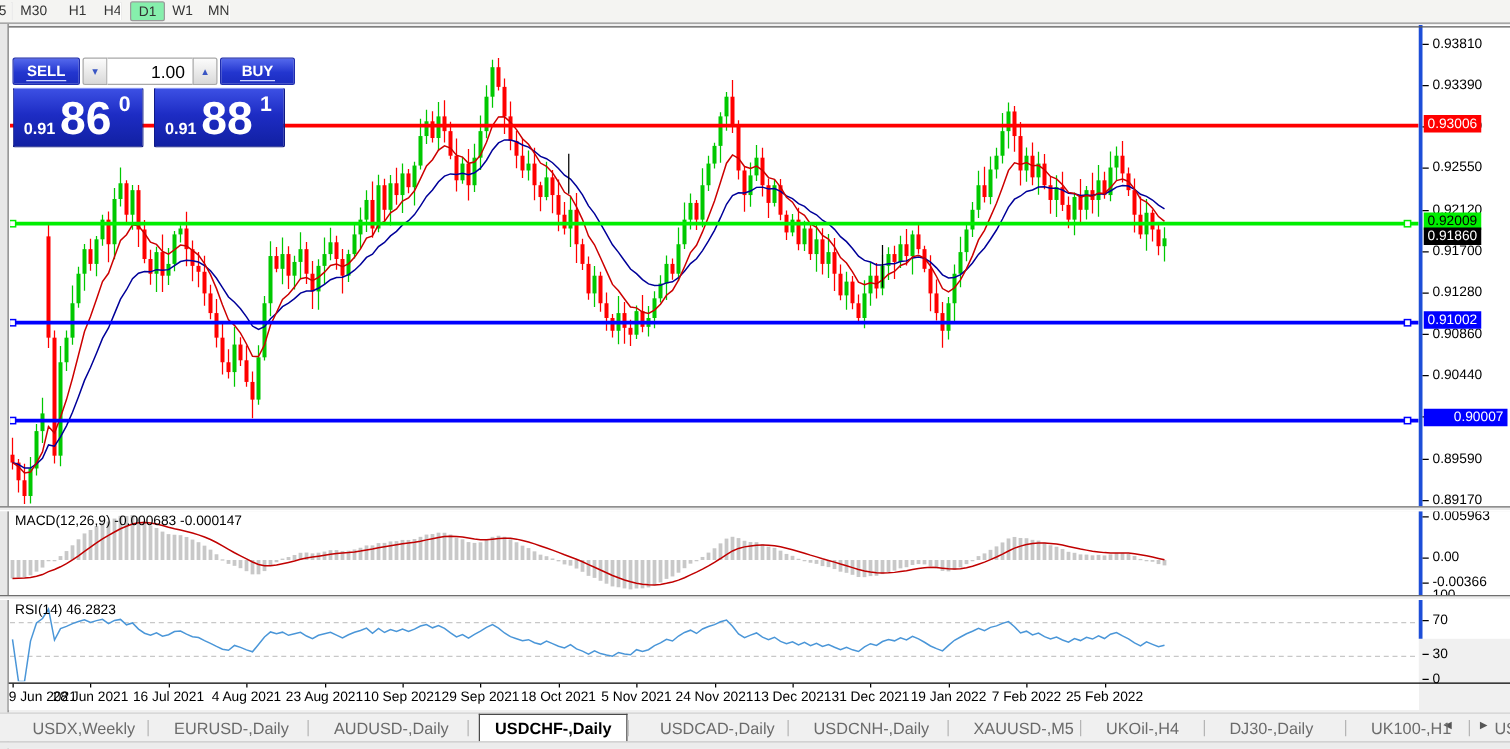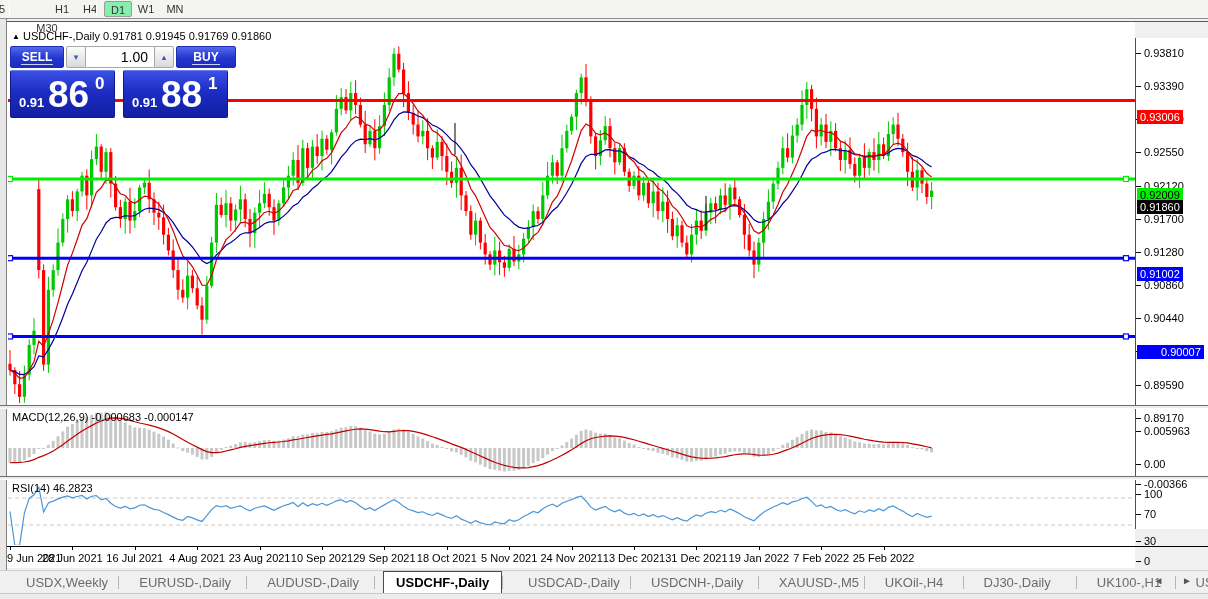--- a/index.html
+++ b/index.html
@@ -14,22 +14,22 @@
   .tf-btn { position:absolute; top:1px; height:16px; line-height:16px; padding:0 7px;
             font-size:11px; color:#333; text-align:center; cursor:default; }
   .tf-btn.active { background:#86efac; border:1px solid #9a9a9a; border-radius:2px; }
   .tf-sep { position:absolute; top:2px; width:1px; height:14px; background:#b9b9b9;
             border-right:1px solid #ffffff; }
 
   
   #win-left   { left:0; top:19px; width:7px; height:580px; background:#e8e8e8;
                 border-right:1px solid #7f7f7f; z-index:5; }
   #chart-bg   { left:7px; top:22px; width:1128px; height:546px; background:#ffffff; z-index:1; }
-  #axis-col   { left:1135px; top:38px; width:73px; height:491px; background:#ffffff;
-                border-left:1px solid #1d4ed8; z-index:12; }
+  #axis-col   { left:1135px; top:20px; width:73px; height:491px; background:#ffffff;
+                border-left:3px solid #1d4ed8; z-index:12; }
   #top-border { left:7px; top:21px; width:1201px; height:1px; background:#5a5a5a; z-index:13; }
 
   #chart-svg  { left:0; top:0; width:1208px; height:599px; z-index:8; }
 
   .panel-header { z-index:20; font-size:11px; color:#000; white-space:nowrap; }
   .tri { font-size:8px; vertical-align:1px; }
 
   
   #trade { left:10px; top:46px; width:218px; height:72px; z-index:25; }
   .tw-row1 { position:absolute; left:0; top:0; width:218px; height:22px; }
@@ -88,21 +88,21 @@
 </style>
 </head>
 <body>
 
 <div id="stage">
 
   <div id="toolbar" class="abs">
     <div class="tf-btn" style="left:-8px">5</div>
     <div class="tf-sep" style="left:9px"></div>
     <div id="tf-buttons">
-        <div class="tf-btn" style="left: 30px; width: 34px; padding: 0px; margin-top: 19px;">M30</div>
+        <div class="tf-btn" style="left: 10px; width: 34px; padding: 0px;">M30</div>
         <div class="tf-btn" style="left: 48px; width: 28px; padding: 0px;">H1</div>
         <div class="tf-btn" style="left: 76px; width: 28px; padding: 0px;">H4</div>
         <div class="tf-btn active" style="left: 104px; width: 28px; padding: 0px;">D1</div>
         <div class="tf-btn" style="left: 132px; width: 28px; padding: 0px;">W1</div>
         <div class="tf-btn" style="left: 160px; width: 30px; padding: 0px;">MN</div>
       </div>
     <div class="tf-sep" style="left:96px"></div>
     <div class="tf-sep" style="left:183px"></div>
   </div>
 
@@ -720,25 +720,20 @@
         <rect x="930.0999999999999" y="448" width="3" height="4.32503586356961" fill="#c8c8c8"></rect>
         <polyline points="10,462.7685128205117 14.8,462.59676887427753 19.6,462.43494163841297 24.4,462.0067134455982 29.2,461.06519219712044 34,459.66196976621654 38.8,457.33379216944917 43.6,455.5903567309581 48.4,453.44541417424557 53.199999999999996,450.9272381294858 58,447.99021217404106 62.8,444.67871706614693 67.6,441.0920690317385 72.4,437.6696871647791 77.2,434.33160909684796 82,431.0752261427593 86.8,428.30093489945807 91.6,425.6113839049613 96.39999999999999,423.0251369728913 101.2,420.9797938804386 106,419.22067677805 110.8,418.15334124567755 115.6,417.9095072694381 120.39999999999999,418.39615671683543 125.19999999999999,419.18760718416013 130,420.40702371996895 134.8,421.78727595900176 139.6,422.9897976930314 144.4,424.02170088244196 149.2,425.1333707407777 154,426.4395715540352 158.79999999999998,427.9015536148016 163.6,429.62535926998953 168.4,431.6420711340132 173.2,433.9955414331896 178,436.6902384249081 182.79999999999998,439.5719691971725 187.6,442.19087355961557 192.4,444.6628246762543 197.2,447.11570469783857 202,449.5896197135328 206.79999999999998,451.56224551738836 211.6,452.62161052976427 216.4,452.6170089929179 221.2,452.050487513777 226,451.01926751013593 230.79999999999998,449.938974226349 235.6,448.7560343767743 240.39999999999998,447.4538105991584 245.2,446.3679384023393 250,445.63787112140307 254.79999999999998,444.943999460314 259.6,444.2097823729064 264.4,443.3910338174641 269.2,442.7234201434993 274,442.3482513396519 278.8,441.99391574476414 283.59999999999997,441.50761646988013 288.4,440.84593088127184 293.2,439.94802330151253 298,439.22454216840043 302.8,438.2782872386414 307.59999999999997,437.48577084351007 312.4,436.615788472919 317.2,435.8751760460302 322,435.0870952300599 326.8,434.46410559708636 331.59999999999997,433.81308708954964 336.4,432.9450347314805 341.2,431.88780370812987 346,430.9548365637 350.8,429.9924986488118 355.59999999999997,429.2362058883796 360.4,428.9130776751313 365.2,429.1434973176213 370,429.60107618799327 374.8,430.413995907279 379.59999999999997,431.19890419408705 384.4,431.7240669795345 389.2,431.7857429868188 394,431.32470866897677 398.8,430.77550965878527 403.59999999999997,430.50502694985755 408.4,430.68489878954074 413.2,431.310043677123 418,432.3525098458012 422.8,433.57551099015103 427.59999999999997,435.07544656412927 432.4,436.80615912587314 437.2,438.4390189778497 442,440.10629776826653 446.8,441.90302498745433 451.59999999999997,443.8246966325868 456.4,445.56503898464604 461.2,447.41629536821046 466,449.41864045029047 470.79999999999995,451.67341360018503 475.59999999999997,453.800275462561 480.4,455.9704510517409 485.2,458.16880848768585 490,460.36164701387804 494.79999999999995,462.24834255819377 499.59999999999997,463.94473916212553 504.4,465.45864079247764 509.2,466.5262625458496 514,467.3578014979839 518.8,467.8738788712296 523.6,467.942595349546 528.4,467.54889514306143 533.1999999999999,466.66415817597476 538,465.5641315972676 542.8,464.080870457916 547.6,462.17690192613134 552.4,459.92604665106654 557.1999999999999,457.69927381537116 562,455.2719703180968 566.8,452.634633038908 571.6,449.83378404315175 576.4,446.8071664338413 581.1999999999999,443.6231349666458 586,440.78325569970207 590.8,438.72329625614117 595.6,437.5029122481952 600.4,436.7193719205424 605.1999999999999,436.11686513749623 610,435.9346948003517 614.8,436.21258906851074 619.6,436.63158421239 624.4,437.4088933580961 629.1999999999999,438.55373514606543 634,439.7752191684578 638.8,441.22106162454304 643.6,442.6053563453602 648.4,444.12127371660955 653.1999999999999,445.51609902088114 658,446.98917526660455 662.8,448.3300091874983 667.6,449.71192931079406 672.4,451.2382711173122 677.1999999999999,452.6436397733322 682,454.08394327778814 686.8,455.58973774392956 691.6,456.81873905679106 696.4,457.63016889066773 701.1999999999999,458.23062297117525 706,458.44016879185534 710.8,458.263549611692 715.6,457.90166984189915 720.4,457.2605178275826 725.1999999999999,456.56319831755724 730,455.6526974721313 734.8,454.7718307115773 739.6,454.1175656105582 744.4,453.8472913655731 749.1999999999999,453.995821682818 754,454.5449556140433 758.8,455.05327668558164 763.6,455.2273659673881 768.4,454.9713525446357 773.1999999999999,454.23941231259545 778,453.05603354031626 782.8,451.4186059467411 787.6,449.6810055961269 792.4,447.7196757737915 797.1999999999999,445.59747188972744 802,443.26955370473655 806.8,440.768227273125 811.6,438.52742508728716 816.4,436.89922049181934 821.1999999999999,435.6326701927745 826,434.8823941232492 830.8,434.4008372983818 835.6,434.3389617543223 840.4,434.7074782968297 845.1999999999999,435.2414988052207 850,436.03989588368523 854.8,437.12236937943015 859.6,438.14706545060665 864.4,439.2195238765548 869.1999999999999,440.1084257894289 874,440.94230955784525 878.8,441.53679588818216 883.6,442.0977636385584 888.4,442.3735684683959 893.1999999999999,442.3626330527567 898,442.344953281564 902.8,442.48755472673287 907.6,442.9573127451983 912.4,443.79627944853354 917.1999999999999,444.6372460942368 922,445.59373844981076 926.8,446.7286761788011 931.5999999999999,447.8479481157548" fill="none" stroke="#c00000" stroke-width="1.2"></polyline>
       </g>
       <g clip-path="url(#clipRsi)">
         <line x1="8" y1="498" x2="1135" y2="498" stroke="#c8c8c8" stroke-width="1" stroke-dasharray="4 3"></line>
         <line x1="8" y1="525" x2="1135" y2="525" stroke="#c8c8c8" stroke-width="1" stroke-dasharray="4 3"></line>
         <polyline points="10,511.5 14.8,545.25 19.6,545.25 24.4,512.8745411641323 29.2,498.39926210783443 34,494.81229548308085 38.8,487.22773650527336 43.6,512.0194193754016 48.4,502.86900415989544 53.199999999999996,501.1019181007056 58,498.86262829244066 62.8,497.1457764883419 67.6,495.82657794511607 72.4,497.90719847706197 77.2,496.49111478606557 82,495.42154775390753 86.8,498.9765445613512 91.6,496.34738891458824 96.39999999999999,495.52279602347994 101.2,499.85774554907977 106,498.3470733606252 110.8,503.28777828015205 115.6,506.5780446081036 120.39999999999999,508.1446644746239 125.19999999999999,506.31679523475214 130,508.88596654557557 134.8,507.81758555308903 139.6,505.2747842973598 144.4,504.78239003250707 149.2,507.3386831969441 154,509.3174967953138 158.79999999999998,510.0164994465008 163.6,512.5299020406484 168.4,514.665868440092 173.2,517.1364029961821 178,519.3863356491304 182.79999999999998,520.2482578171895 187.6,516.3675948053482 192.4,517.9042327464263 197.2,519.9012513145037 202,521.4337492284033 206.79999999999998,515.5539654266333 211.6,509.64119333015503 216.4,505.5540072812706 221.2,506.9843799089912 226,505.7315092212178 230.79999999999998,508.2369456742368 235.6,506.9674943625955 240.39999999999998,505.79953483123063 245.2,508.81583774771536 250,510.85492702382624 254.79999999999998,508.2036655966196 259.6,507.03782384672155 264.4,505.87817559616366 269.2,508.1210463229365 274,510.2671866696958 278.8,507.84298306779397 283.59999999999997,505.79597888990895 288.4,504.33534384402566 293.2,502.48557863007494 298,506.67655697831725 302.8,502.6838968923608 307.59999999999997,505.99893872588297 312.4,503.6526683141977 317.2,505.2430928631197 322,503.3133828931675 326.8,505.23801859728894 331.59999999999997,503.2569775585393 336.4,500.81578756284966 341.2,499.68536173946836 346,502.2570223490279 350.8,500.46991412122543 355.59999999999997,502.7457748032261 360.4,506.29892549370675 365.2,509.5159097525658 370,507.7042307128932 374.8,510.46877339082477 379.59999999999997,507.4694512608382 384.4,504.8862059978621 389.2,501.94974275884425 394,499.7520062700411 398.8,502.5369647676135 403.59999999999997,506.38034304524996 408.4,509.2846370727588 413.2,510.94106682208627 418,512.5623431732021 422.8,511.7547713510034 427.59999999999997,514.1932201905075 432.4,515.4668538348798 437.2,512.8809552314499 442,514.8978911349352 446.8,517.0039121164872 451.59999999999997,518.4079297257473 456.4,515.6542560402959 461.2,519.1597169676238 466,520.9322178782172 470.79999999999995,523.33704851558 475.59999999999997,520.5990235930591 480.4,522.8525596911957 485.2,523.9746431430692 490,524.9250154451363 494.79999999999995,521.9789818471241 499.59999999999997,523.2139690446758 504.4,523.7864230965838 509.2,519.7571359594156 514,521.2643389956728 518.8,519.7597748953053 523.6,516.5492652752121 528.4,514.2935694615361 533.1999999999999,511.4779713084691 538,512.8232665183 542.8,508.82413707525257 547.6,505.93956703208977 552.4,504.1452414580736 557.1999999999999,506.7821521123189 562,503.16696477657916 566.8,501.19105105603137 571.6,499.6883170768085 576.4,497.42449611365055 581.1999999999999,496.06744243161006 586,500.99806355289644 590.8,507.165622714429 595.6,510.09689968404564 600.4,508.08533734420087 605.1999999999999,506.3608545826667 610,509.74230283311516 614.8,511.7583909762494 619.6,509.79872331731207 624.4,513.1216322258776 629.1999999999999,514.9563692206715 634,513.3740853235053 638.8,515.954280861606 643.6,513.9354999091817 648.4,516.5861351372221 653.1999999999999,514.645769183104 658,517.164401429323 662.8,515.55608706238 667.6,517.7699920475782 672.4,519.8124429752106 677.1999999999999,517.773791246693 682,519.8565970528439 686.8,521.1954780110477 691.6,517.4394440580904 696.4,514.9460068907309 701.1999999999999,516.3577643531908 706,513.2102268719609 710.8,511.65703823014076 715.6,512.6812213026111 720.4,510.2782056154844 725.1999999999999,511.9241584464669 730,509.01857301607276 734.8,511.1475670563042 739.6,513.8010628250858 744.4,516.7828194199911 749.1999999999999,518.9325530113306 754,520.7274248876145 758.8,516.3206864503281 763.6,512.2401280550771 768.4,509.5806644973562 773.1999999999999,507.03805531281733 778,504.99968871121683 782.8,502.6654012322435 787.6,504.47113551807666 792.4,501.8981003343142 797.1999999999999,500.7077499297548 802,498.7198946767343 806.8,497.2641670453361 811.6,501.3651951377616 816.4,506.37440752957764 821.1999999999999,504.94188178287976 826,507.8946845754706 830.8,506.4536668015818 835.6,509.3573142139778 840.4,511.2270426004655 845.1999999999999,509.67487522892844 850,511.97535655111784 854.8,513.8004700439622 859.6,510.8064548416533 864.4,512.4638776986893 869.1999999999999,509.9006534159651 874,511.2523734973528 878.8,508.7030578385026 883.6,510.81918282231044 888.4,507.37134735160004 893.1999999999999,506.0113923978007 898,508.72057624884854 902.8,511.11749932966245 907.6,514.3305582585801 912.4,516.650038622999 917.1999999999999,513.4752709051675 922,515.4960440545187 926.8,517.4032389581857 931.5999999999999,516.1556508116175" fill="none" stroke="#4a96d8" stroke-width="1.2"></polyline>
       </g>
     </svg>
 
-  <div class="panel-header abs" style="left:12px; top:30px;">
-    <span class="tri">▲</span>
-    <span>USDCHF-,Daily</span>
-    <span>0.91781 0.91945 0.91769 0.91860</span>
-  </div>
   <div class="panel-header abs" style="left:12px; top:411px;">MACD(12,26,9) -0.000683 -0.000147</div>
   <div class="panel-header abs" style="left:12px; top:482px;">RSI(14) 46.2823</div>
 
   <div id="trade" class="abs">
     <div class="tw-row1">
       <div class="tw-btn" id="sell-btn">
         <span>SELL</span>
       </div>
       <div class="tw-spin" id="spin-dn">
         <span>▾</span>

